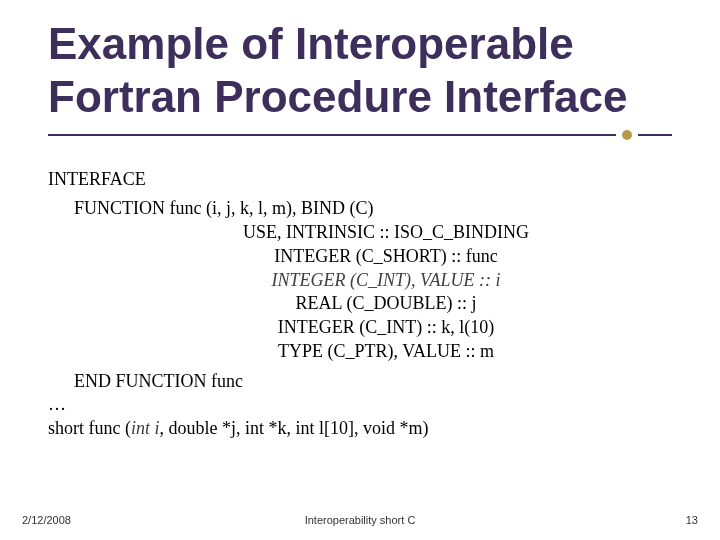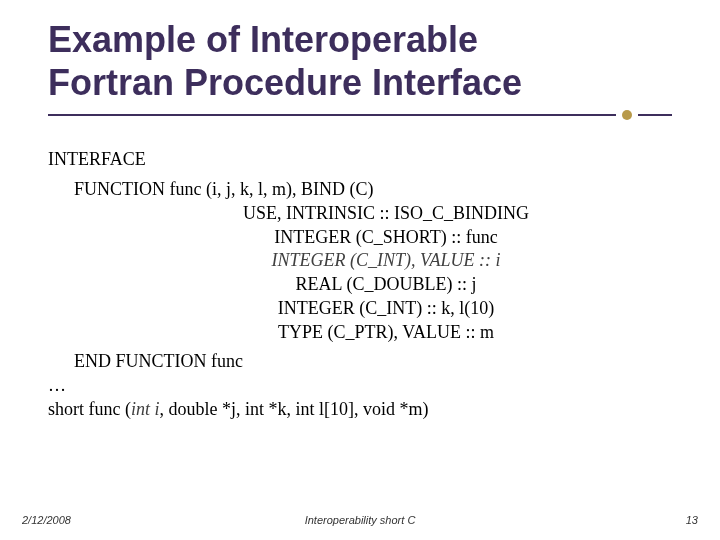--- a/index.html
+++ b/index.html
@@ -15,21 +15,21 @@
     width: 100%;
     height: 100%;
     padding: 18px 48px 0 48px;
     position: relative;
   }
   .title-block {
     margin-bottom: 28px;
   }
   .title {
     font-family: Arial, Helvetica, sans-serif;
-    font-size: 36px;
+    font-size: 44px;
     font-weight: bold;
     color: #3d2e5c;
     line-height: 1.2;
   }
   .underline-row {
     display: flex;
     align-items: center;
     margin-top: 6px;
   }
   .uline {
@@ -64,21 +64,20 @@
     bottom: 14px;
     left: 0;
     width: 100%;
     padding: 0 22px;
     display: flex;
     justify-content: space-between;
     align-items: baseline;
     font-family: Arial, Helvetica, sans-serif;
     font-size: 11px;
     color: #333;
-    font-style: italic;
   }
   .footer .center { position: absolute; left: 50%; transform: translateX(-50%); }
 </style>
 </head>
 <body>
 
 <div class="slide">
 
   <div class="title-block">
     <div class="title">

